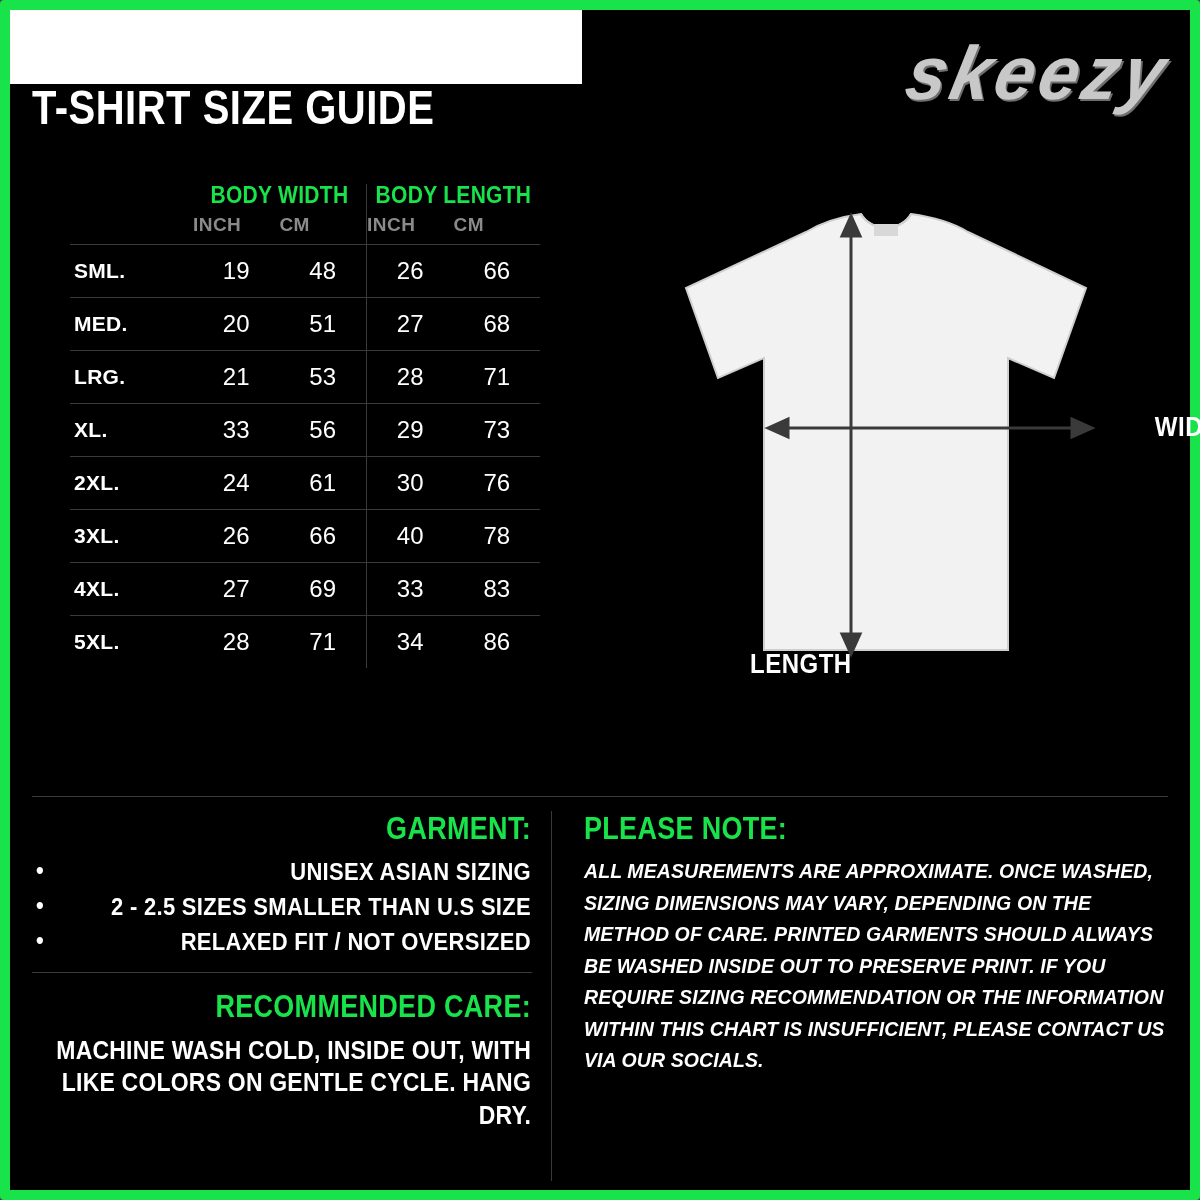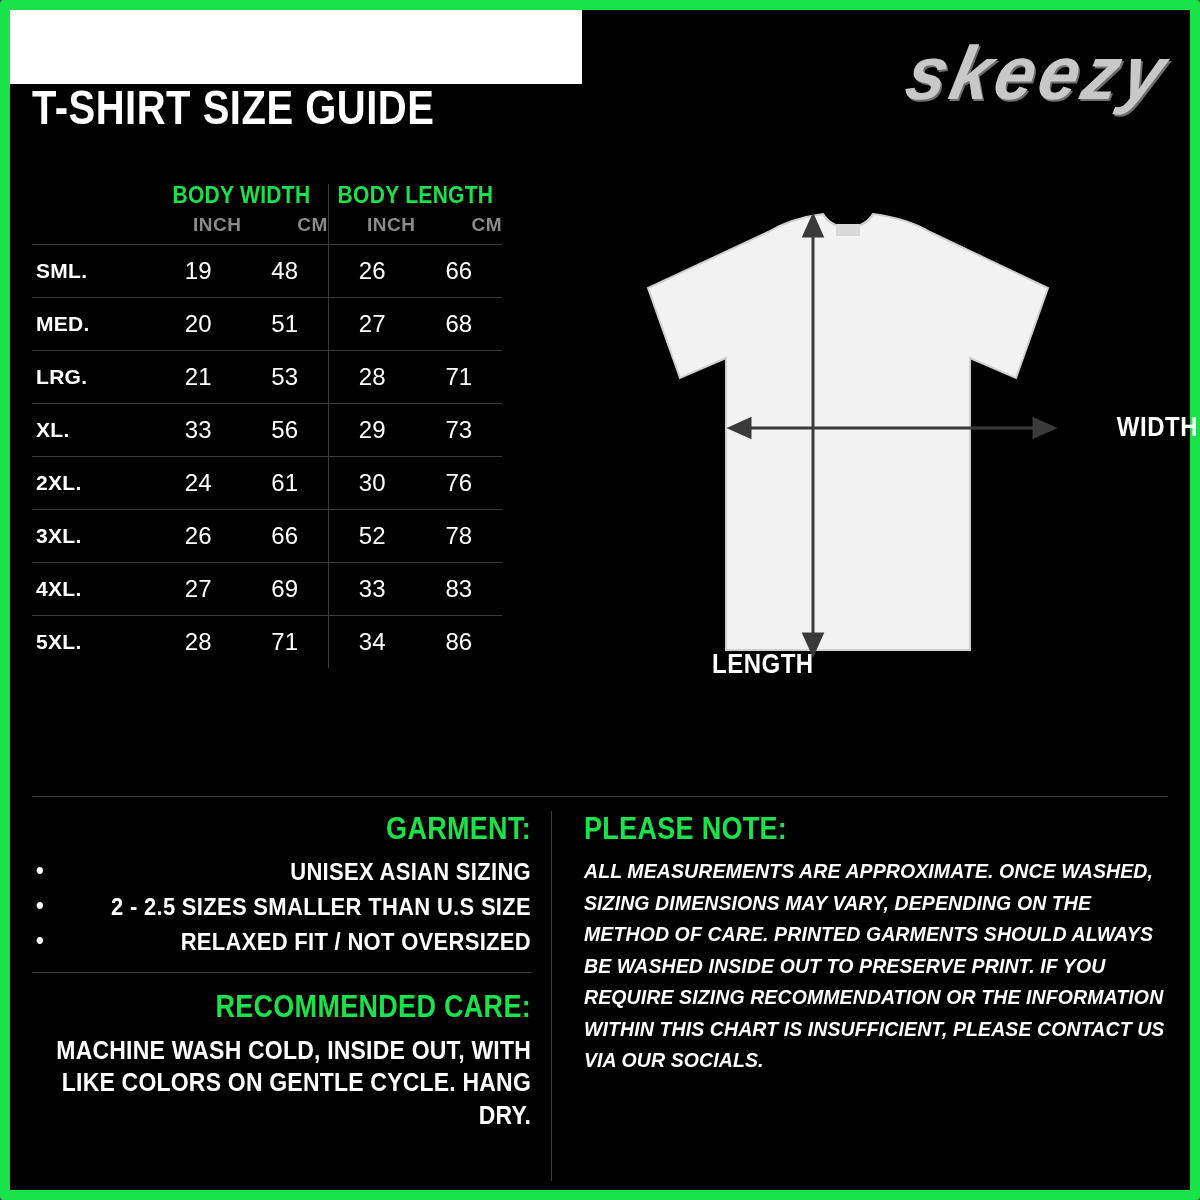--- a/index.html
+++ b/index.html
@@ -82,20 +82,21 @@
 
   
   .main {
     position: relative;
     display: flex;
     height: 640px;
   }
   .left-col {
     width: 560px;
     position: relative;
+    margin-left: 38px;
   }
   .right-col {
     flex: 1;
     position: relative;
   }
 
   
   table.size-table {
     border-collapse: collapse;
     margin: 34px 0 0 22px;
@@ -111,21 +112,21 @@
     font-weight: bold;
     text-align: center;
     padding-bottom: 6px !important;
     letter-spacing: 0.3px;
     transform: scaleY(1.12);
   }
   .hdr-unit {
     color: #8a8a8a;
     font-size: 19px;
     font-weight: bold;
-    text-align: right;
+    text-align: left;
     padding-bottom: 8px !important;
     letter-spacing: 0.5px;
   }
   .row-sep td {
     border-top: 1px solid #3a3a3a;
   }
   .size-label {
     font-size: 21px;
     font-weight: bold;
     text-align: left;
@@ -320,21 +321,21 @@
               <td class="size-label">2XL.</td>
               <td class="num">24</td>
               <td class="num">61</td>
               <td class="num vsep">30</td>
               <td class="num">76</td>
             </tr>
             <tr class="row-sep">
               <td class="size-label">3XL.</td>
               <td class="num">26</td>
               <td class="num">66</td>
-              <td class="num vsep">52</td>
+              <td class="num vsep">40</td>
               <td class="num">78</td>
             </tr>
             <tr class="row-sep">
               <td class="size-label">4XL.</td>
               <td class="num">27</td>
               <td class="num">69</td>
               <td class="num vsep">33</td>
               <td class="num">83</td>
             </tr>
             <tr class="row-sep">

